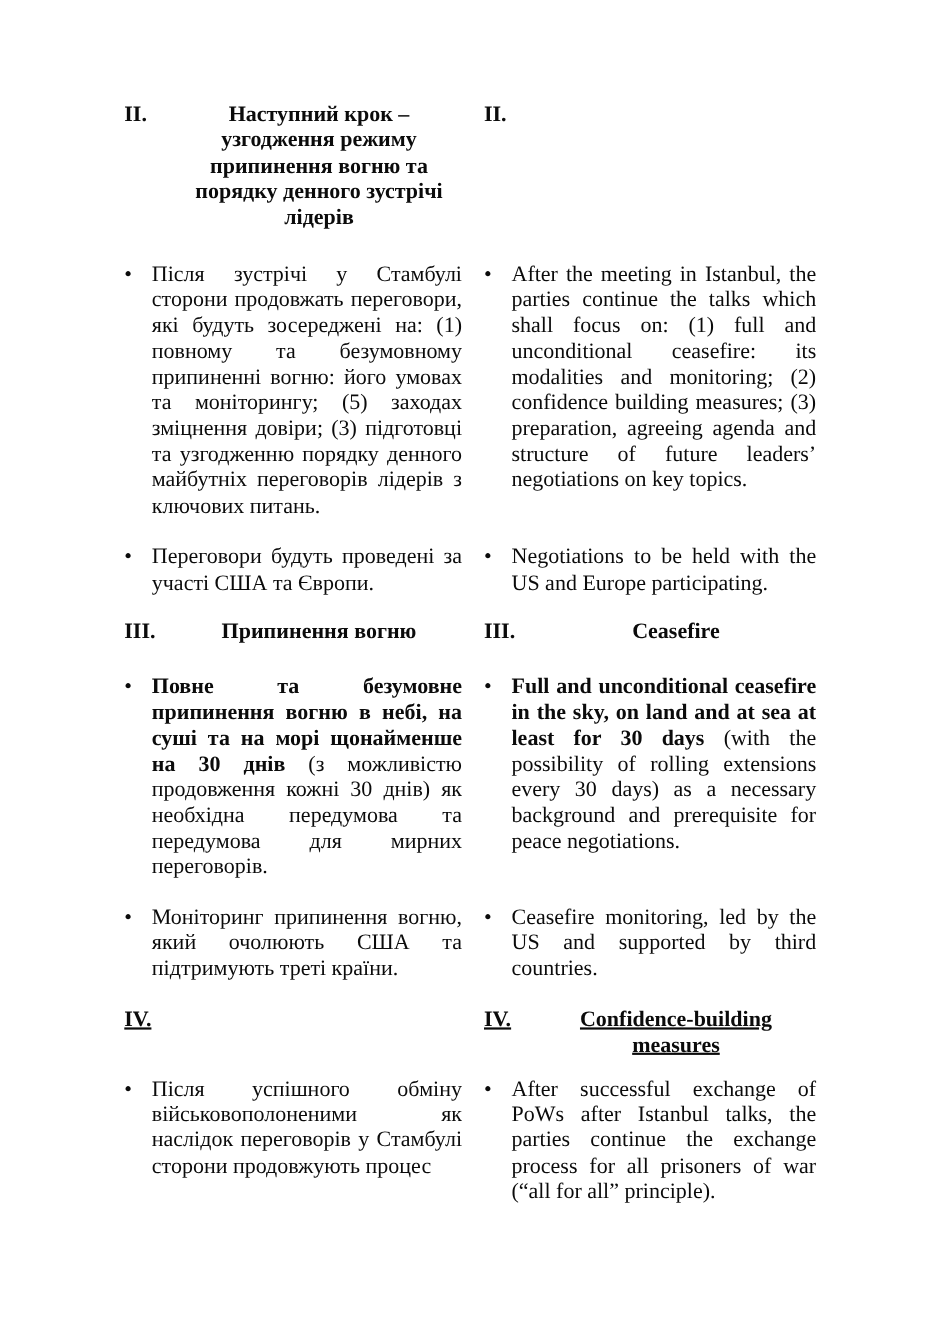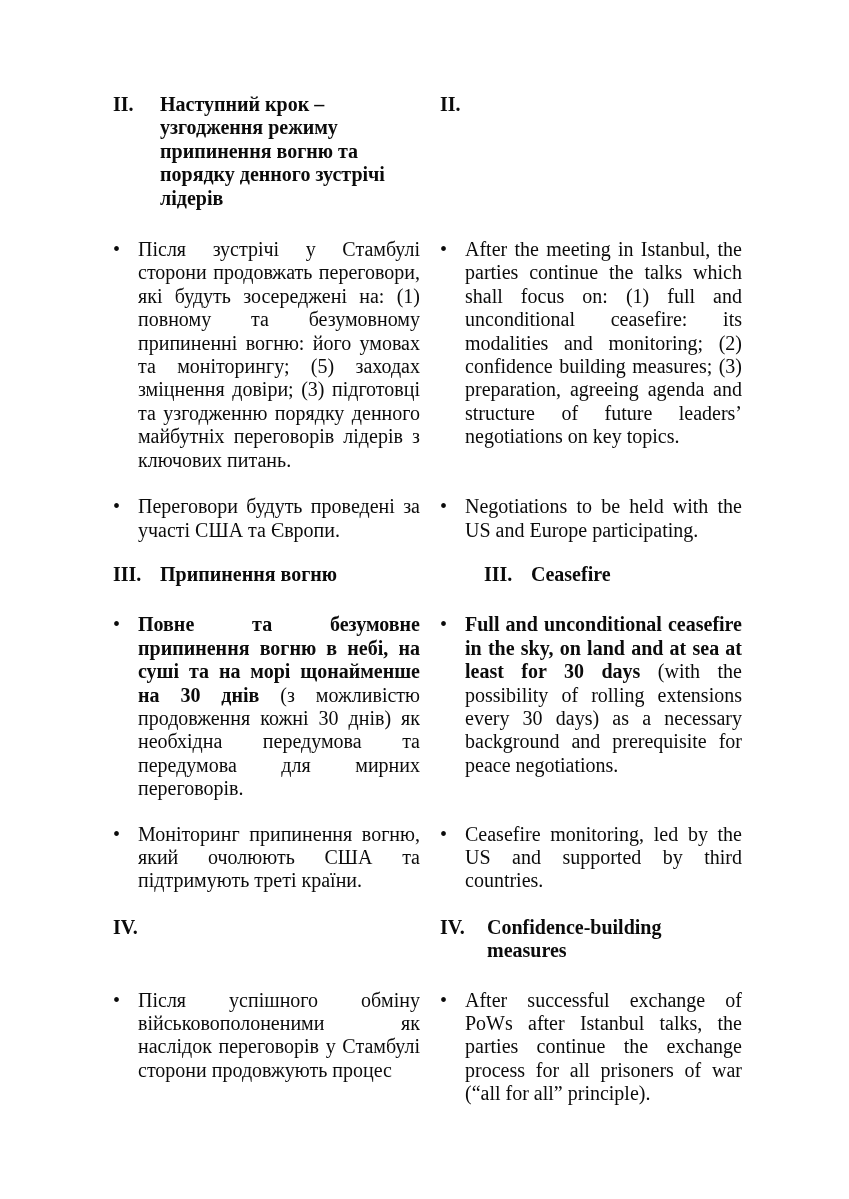--- a/index.html
+++ b/index.html
@@ -15,30 +15,30 @@
     font-size: 20px;
     line-height: 23.4px;
     color: #0b0b0b;
   }
   .row { display: flex; align-items: flex-start; }
   .col-left  { width: 307px; margin-right: 20px; flex: none; }
   .col-right { width: 302px; flex: none; }
 
   .heading { display: flex; font-weight: bold; }
   .heading .num { width: 47px; flex: none; }
-  .heading .title { flex: 1; white-space: pre-line; }
+  .heading .title { flex: 1; white-space: pre-line; text-align: center; }
 
   .bullet { display: flex; }
   .bullet .glyph { width: 25px; flex: none; }
   .bullet .btext { flex: 1; text-align: justify; }
   .bullet .btext b { font-weight: bold; }
 
   .mb28 { margin-bottom: 28px; }
-  .mb27 { margin-bottom: 27px; gap: 44px; }
-  .mb26 { margin-bottom: 26px; }
+  .mb27 { margin-bottom: 27px; }
+  .mb26 { margin-bottom: 16px; text-decoration: underline; }
   .mb23 { margin-bottom: 23px; }
   .mb22 { margin-bottom: 22px; }
   .mb21 { margin-bottom: 21px; }
 </style>
 </head>
 <body>
 
 <div class="page">
 
   <div class="row mb28">

